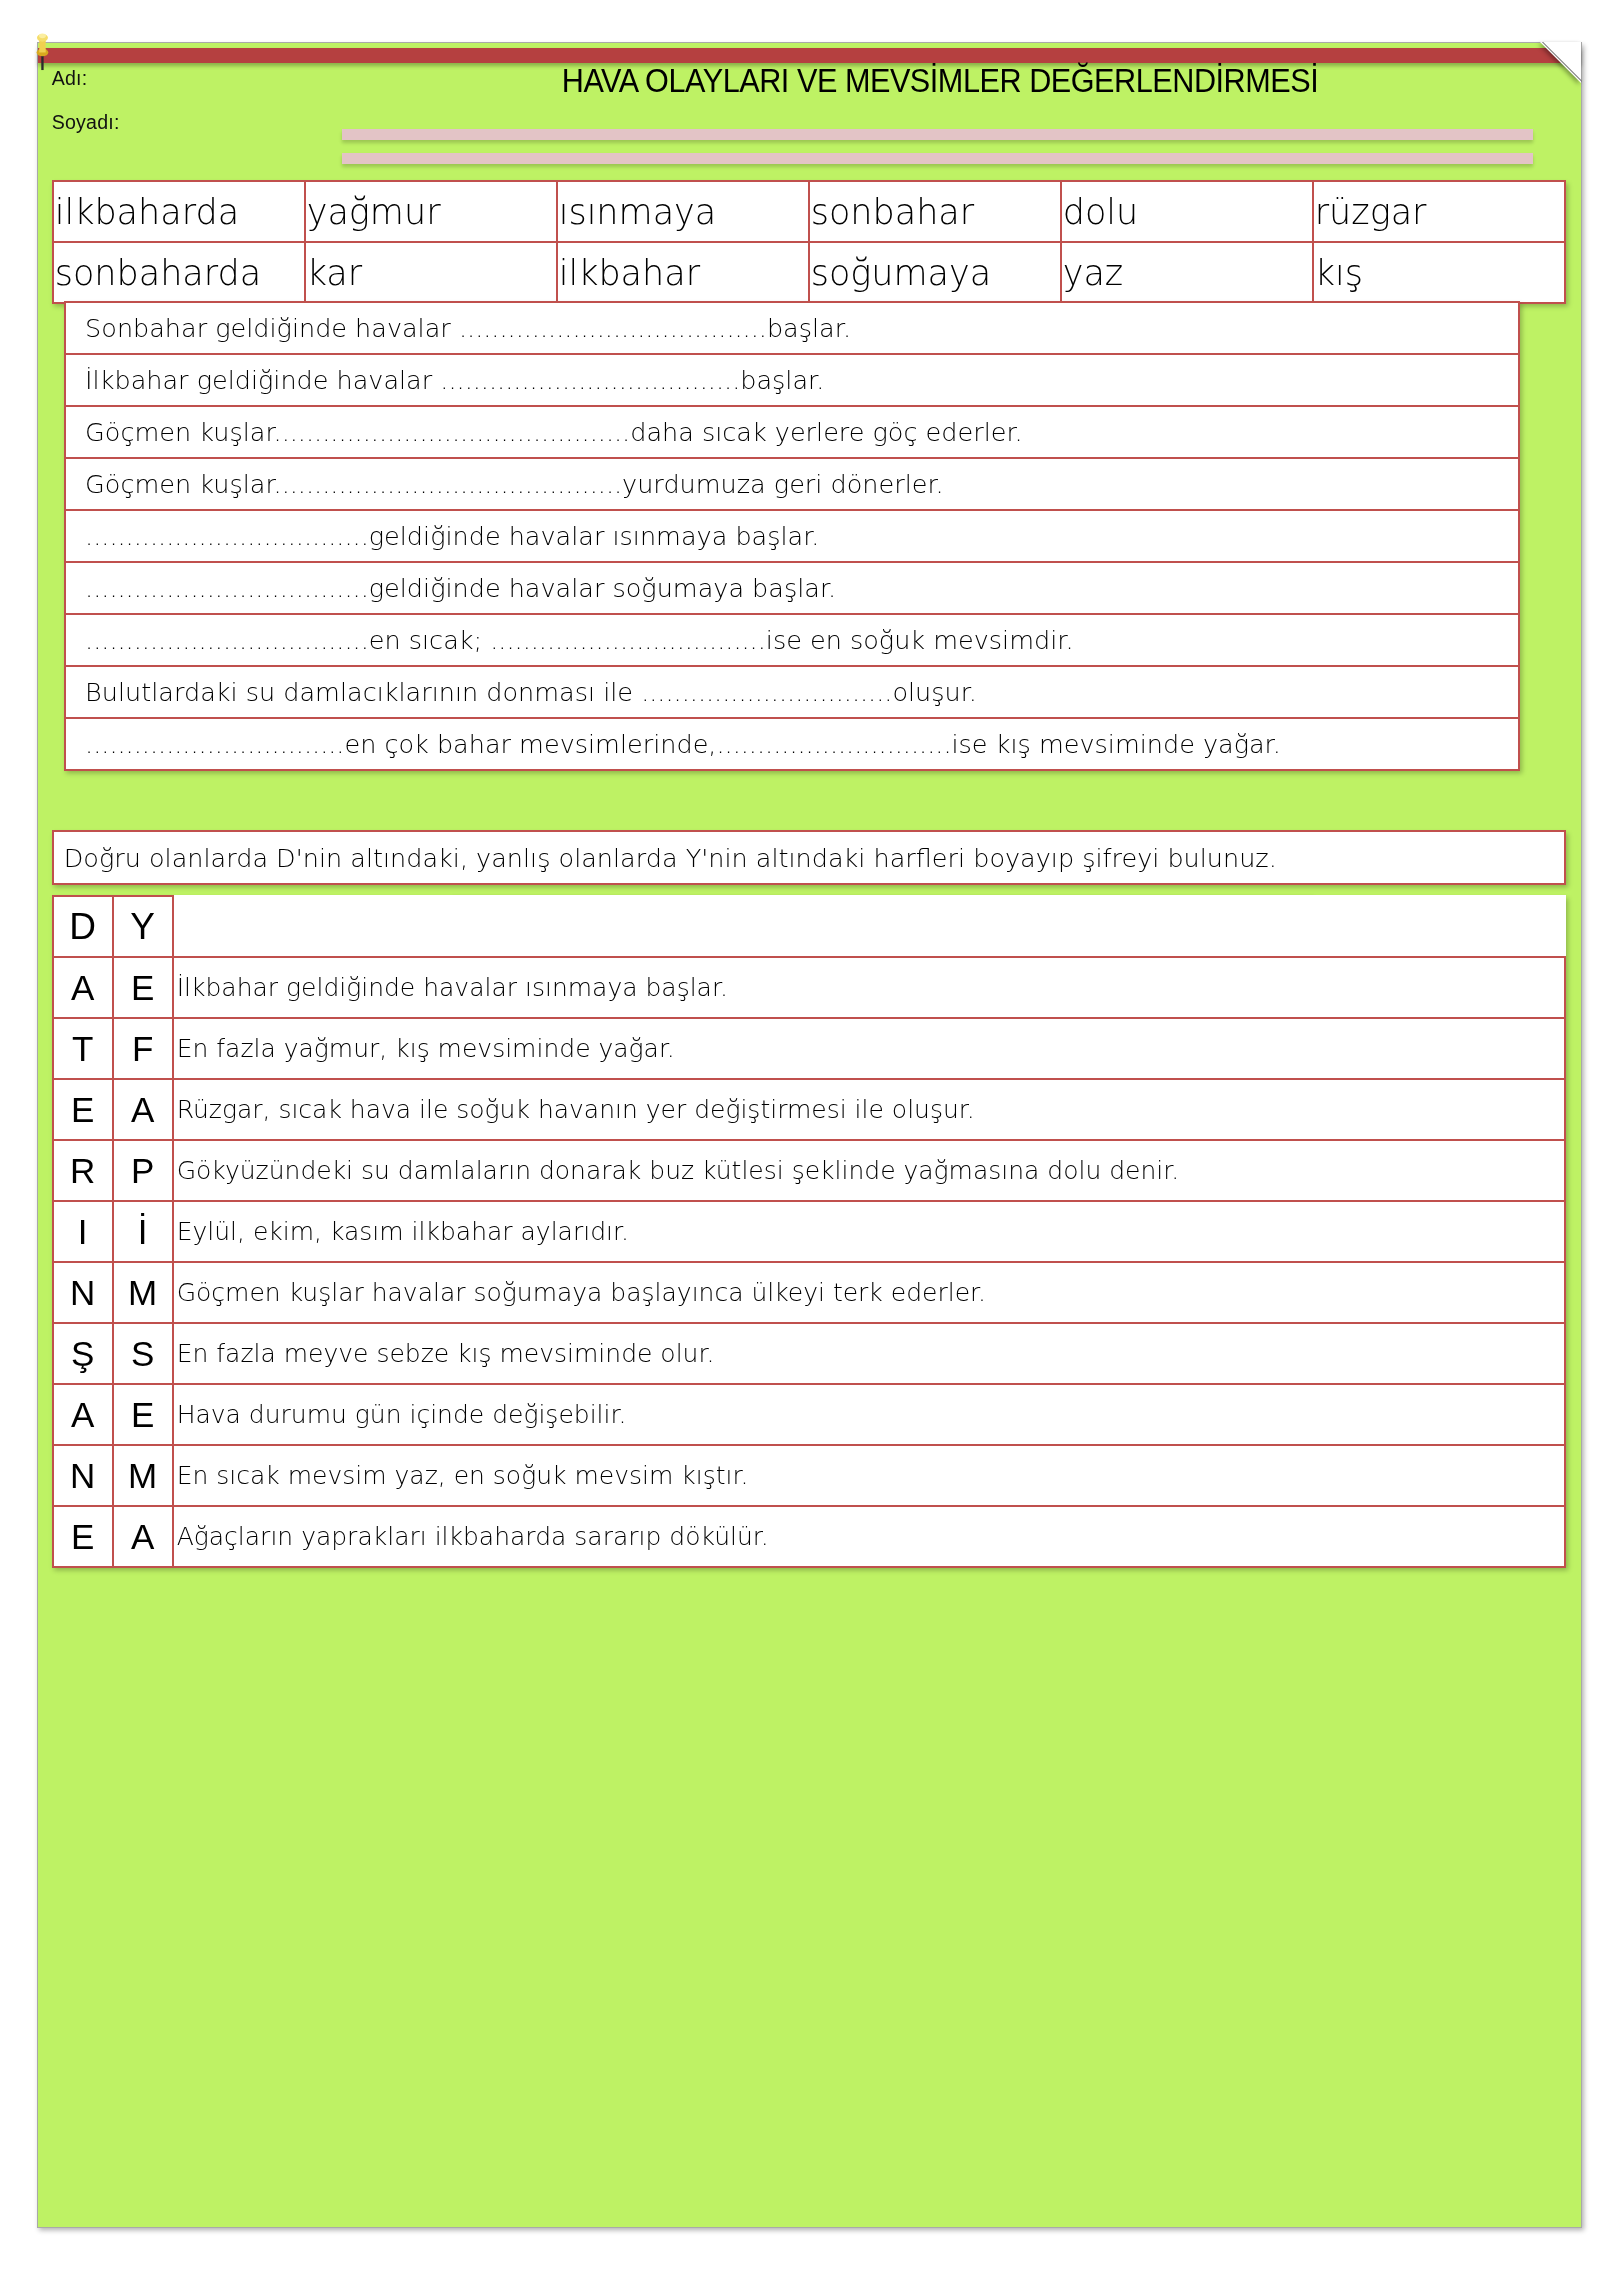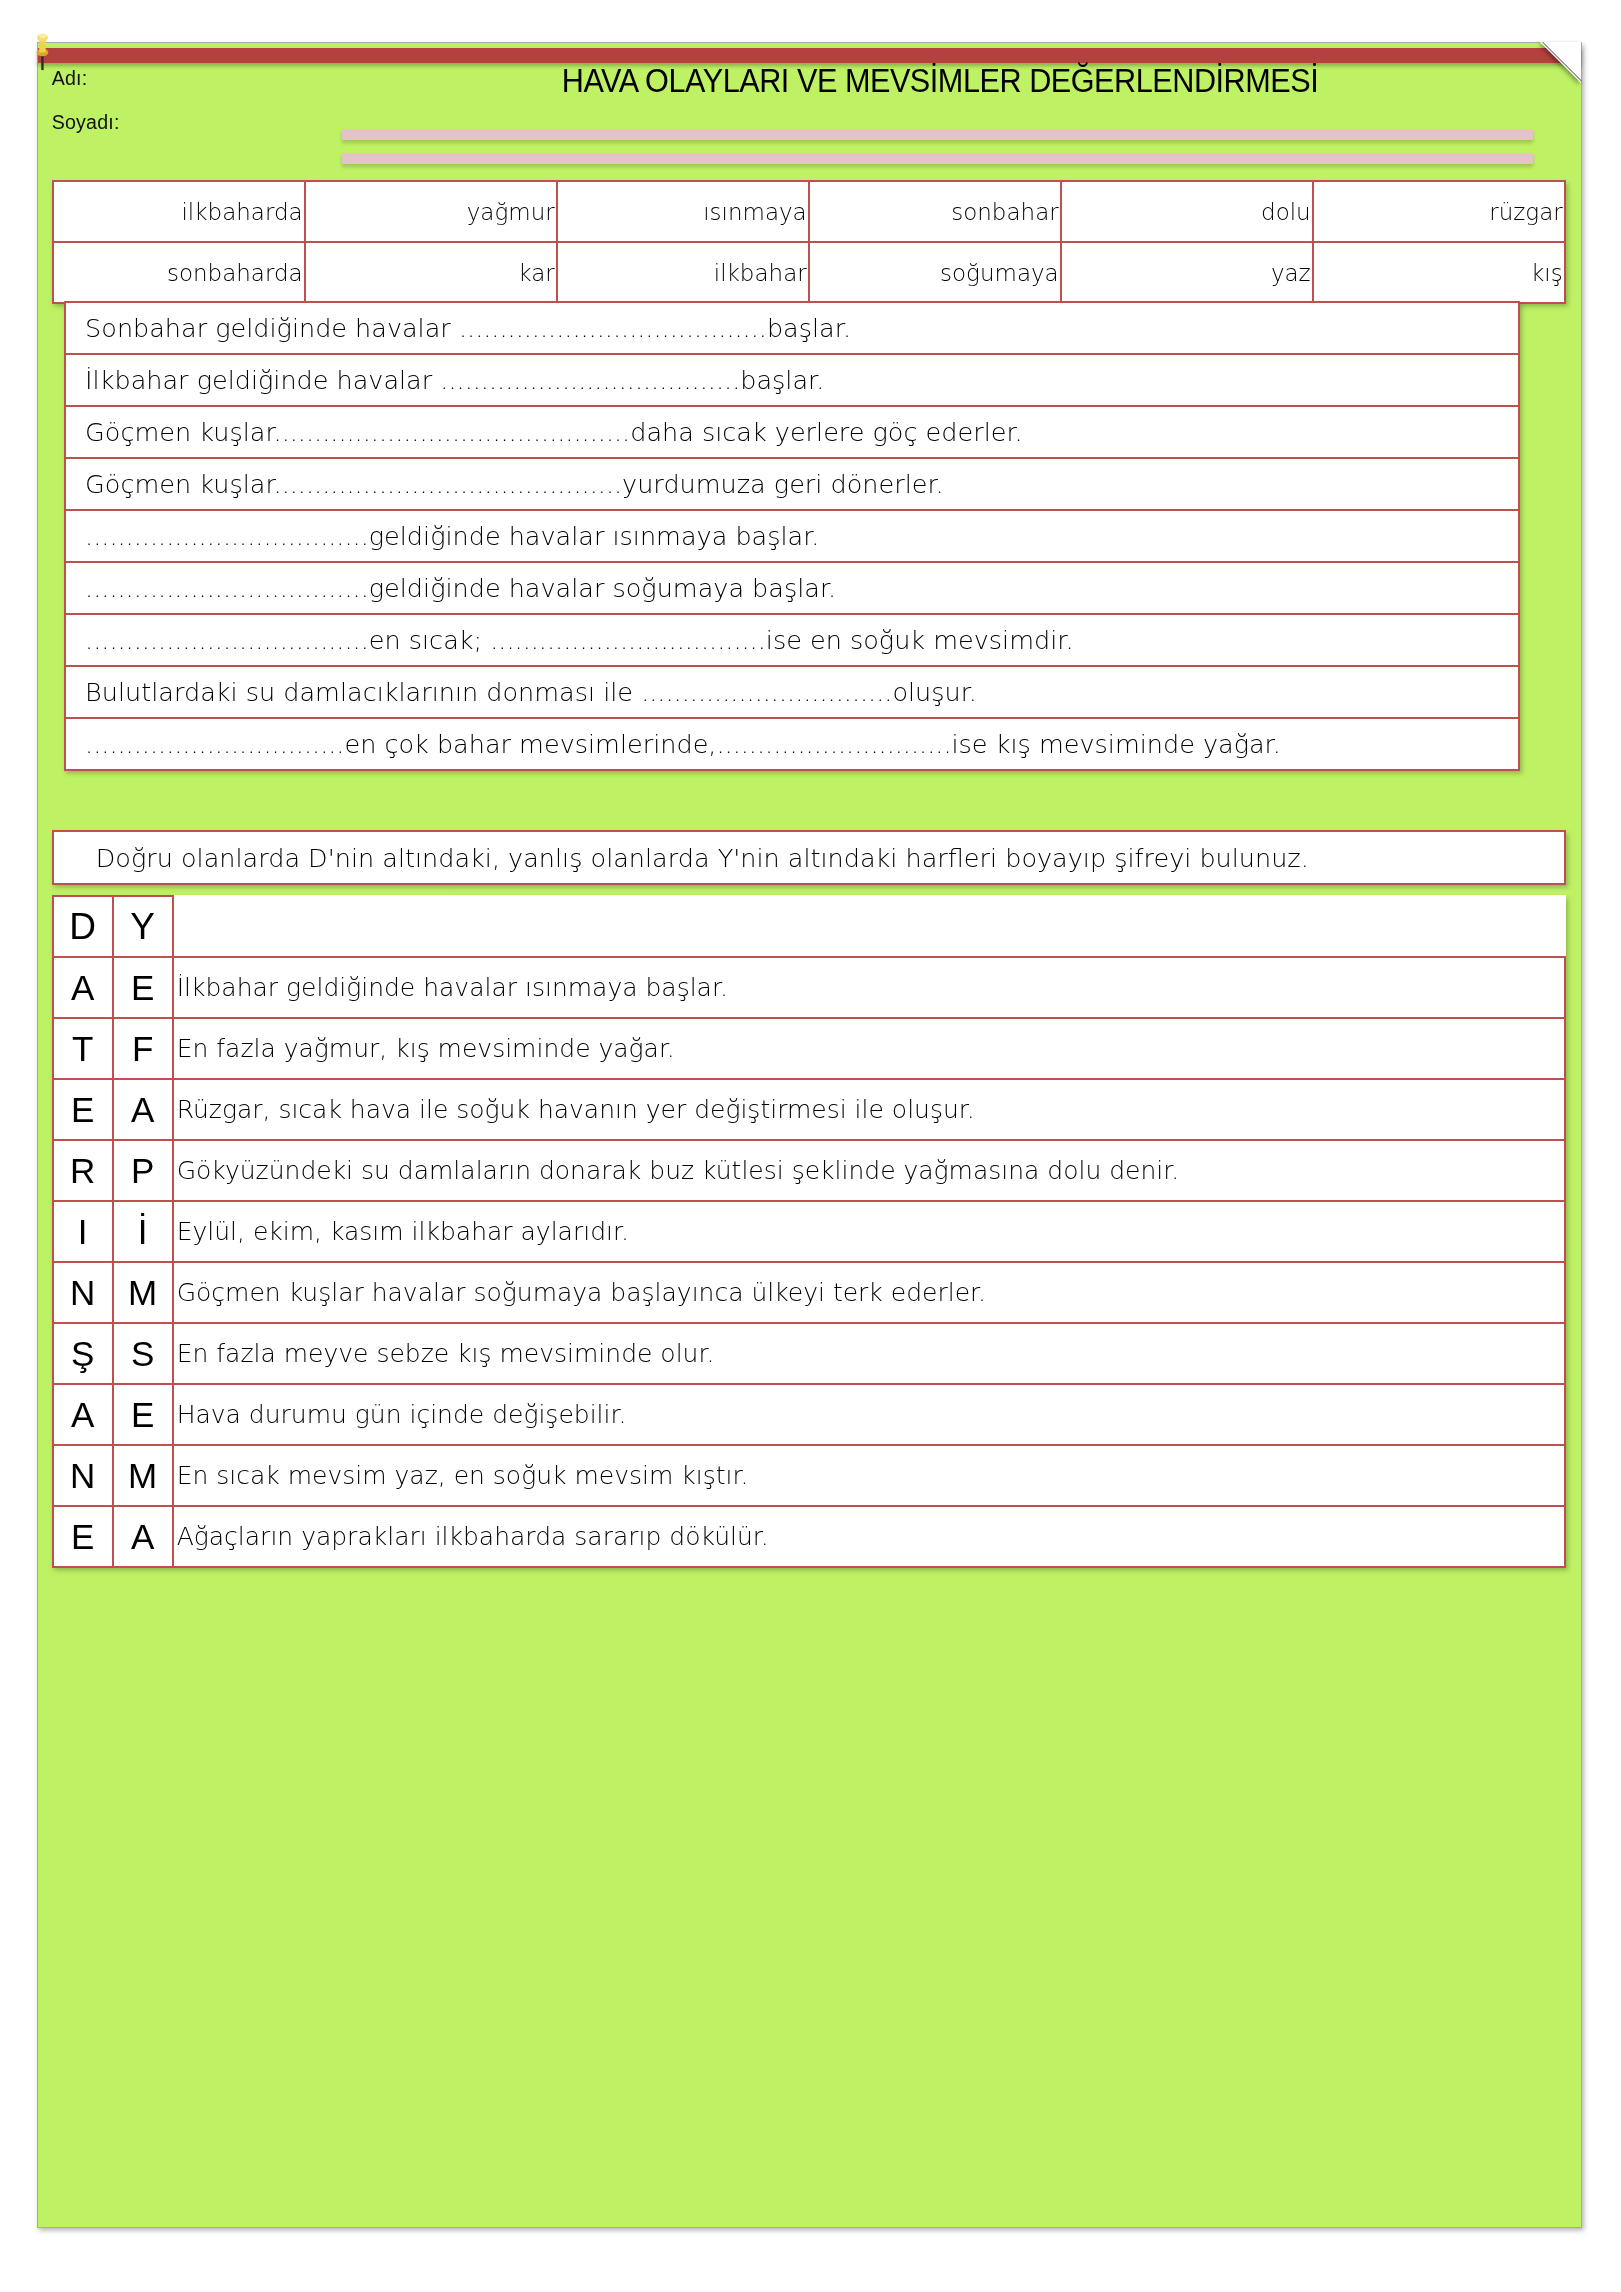--- a/index.html
+++ b/index.html
@@ -136,24 +136,24 @@
   }
 
   
   #wordbank {
     left: 13.7px;
     top: 137px;
     width: 1514px;
   }
   #wordbank td {
     height: 57px;
-    text-align: right;
+    text-align: left;
     vertical-align: middle;
     font-family: "DejaVu Sans", sans-serif;
-    font-size: 23px;
+    font-size: 35px;
     color: #000;
     font-weight: 300;
   }
 
   
   #sentences {
     left: 25.5px;
     top: 258px;
     width: 1456px;
   }
@@ -169,21 +169,21 @@
   }
 
   
   #instruction {
     left: 13.7px;
     top: 787px;
     width: 1514px;
   }
   #instruction td {
     height: 51px;
-    padding: 0 0 0 42px;
+    padding: 0 0 0 10px;
     vertical-align: middle;
     font-family: "DejaVu Sans", sans-serif;
     font-size: 25.5px;
     color: #000;
     font-weight: 300;
     white-space: nowrap;
   }
 
   
   #codeboxes {

